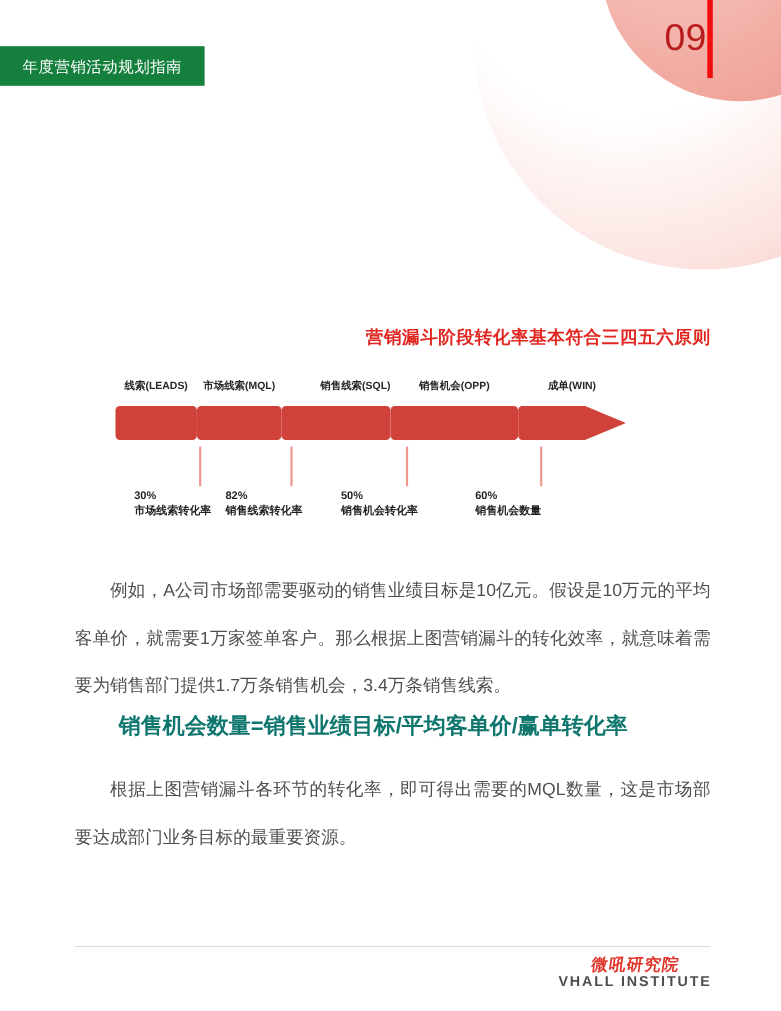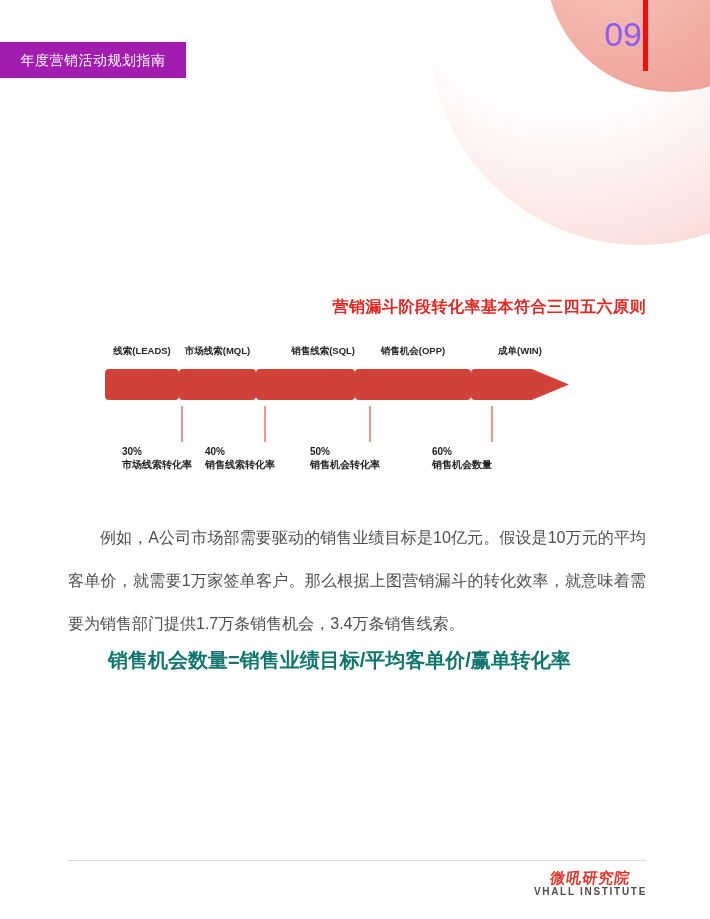--- a/index.html
+++ b/index.html
@@ -20,27 +20,27 @@
   }
   .deco-inner {
     position:absolute; top:-160px; right:-88px;
     width:252px; height:252px; border-radius:50%;
     background:radial-gradient(circle at 28% 35%, #f8cdc7 0%, #f2aca3 55%, #ea968b 100%);
   }
   
   .banner {
     position:absolute; left:0; top:42px;
     width:186px; height:36px;
-    background:#a21caf; color:#ffffff;
+    background:#15803d; color:#ffffff;
     font-size:14px; line-height:36px; text-align:center;
     letter-spacing:0.5px;
   }
   .page-num {
     position:absolute; top:15px; right:68px;
-    font-size:34px; color:#8b5cf6; line-height:38px;
+    font-size:34px; color:#b91c1c; line-height:38px;
   }
   .page-num-rule {
     position:absolute; top:0; left:643px;
     width:5px; height:71px; background:#f20d0d;
   }
   
   .para {
     position:absolute; left:68px; width:578px;
     font-size:16px; line-height:43px; color:#4f4f4f;
     text-align:justify; text-indent:2em;
@@ -85,21 +85,21 @@
   
   .divider {
     position:absolute; left:68px; top:860px; width:578px; height:1px; background:#dcdcdc;
   }
   .logo { position:absolute; right:63px; top:870px; text-align:center; }
   .logo-cn {
     font-size:15px; font-weight:900; color:#e0362b;
     transform:skewX(-8deg); letter-spacing:1px; line-height:16px;
   }
   .logo-en {
-    font-size:10px; font-weight:bold; color:#4d4d4d;
+    font-size:13px; font-weight:bold; color:#4d4d4d;
     letter-spacing:1.7px; line-height:11px;
   }
 </style>
 </head>
 <body>
 
 <div class="page">
 
   <div class="deco-outer"></div>
   <div class="deco-inner"></div>
@@ -128,38 +128,39 @@
       </div>
       <div class="tick" style="left:76px;"></div>
       <div class="tick" style="left:159px;"></div>
       <div class="tick" style="left:264px;"></div>
       <div class="tick" style="left:386px;"></div>
       <div class="conv" style="left:17px;">
         <div>30%</div>
         <div>市场线索转化率</div>
       </div>
       <div class="conv" style="left:100px;">
-        <div>40%</div>
+        <div>82%</div>
         <div>销售线索转化率</div>
       </div>
       <div class="conv" style="left:205px;">
         <div>50%</div>
         <div>销售机会转化率</div>
       </div>
       <div class="conv" style="left:327px;">
         <div>60%</div>
         <div>销售机会数量</div>
       </div>
     </div>
   </div>
 
   <p class="para p2">例如，A公司市场部需要驱动的销售业绩目标是10亿元。假设是10万元的平均客单价，就需要1万家签单客户。那么根据上图营销漏斗的转化效率，就意味着需要为销售部门提供1.7万条销售机会，3.4万条销售线索。</p>
 
   <div class="formula">销售机会数量=销售业绩目标/平均客单价/赢单转化率</div>
 
+  <p class="para p3">根据上图营销漏斗各环节的转化率，即可得出需要的MQL数量，这是市场部要达成部门业务目标的最重要资源。</p>
 
   <div class="divider"></div>
   <div class="logo">
     <div class="logo-cn">微吼研究院</div>
     <div class="logo-en">VHALL INSTITUTE</div>
   </div>
 
 </div>
 
 </body></html>

